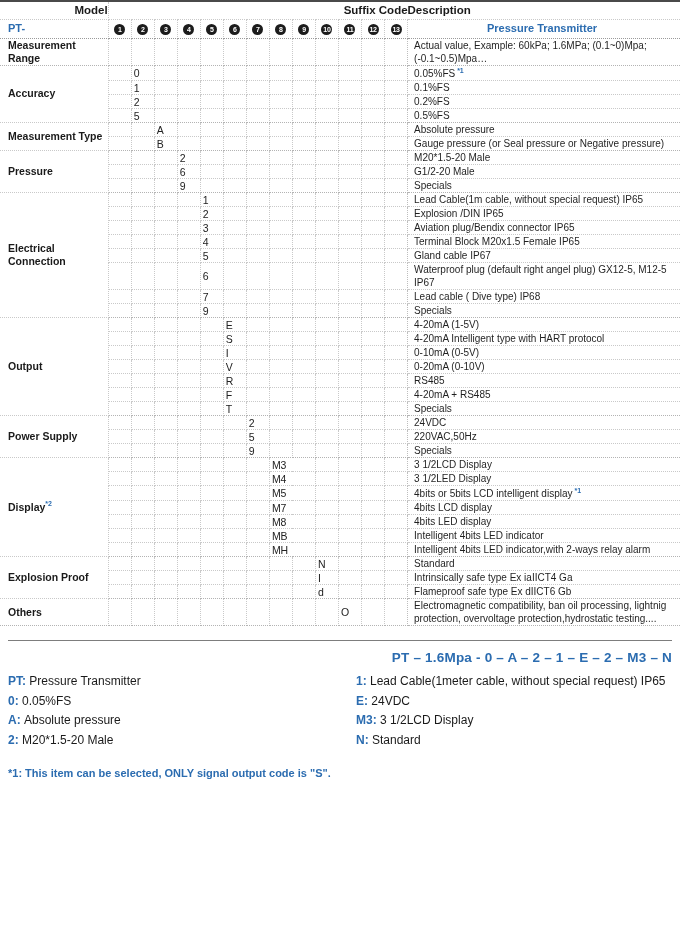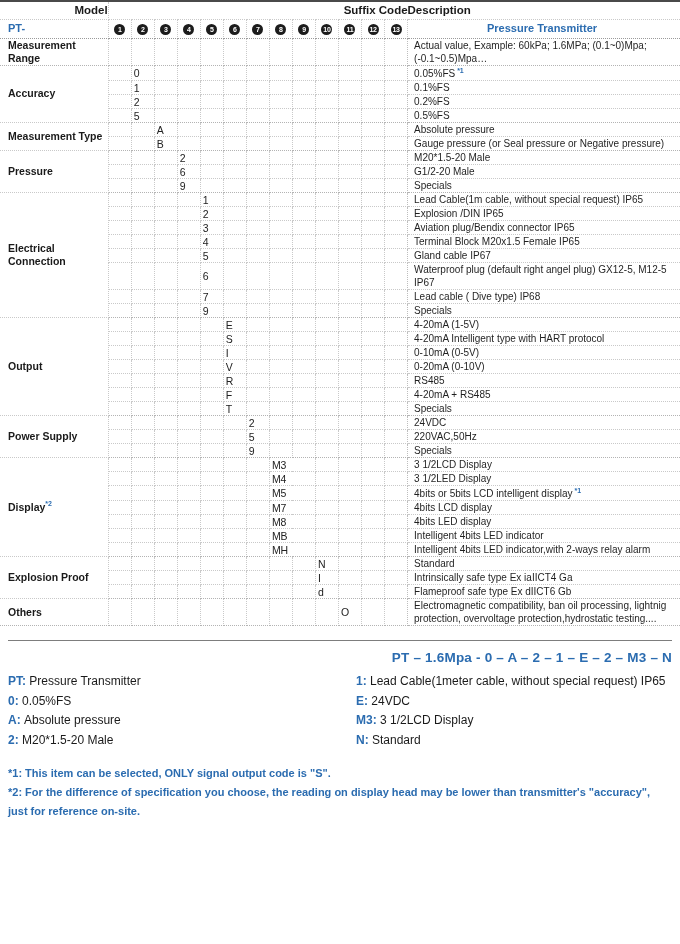--- a/index.html
+++ b/index.html
@@ -835,14 +835,13 @@
         <div class="g-item"><span class="g-key">1: </span><span>Lead Cable(1meter cable, without special request)  IP65</span></div>
         <div class="g-item"><span class="g-key">E: </span><span>24VDC</span></div>
         <div class="g-item"><span class="g-key">M3: </span><span>3 1/2LCD Display</span></div>
         <div class="g-item"><span class="g-key">N: </span><span>Standard</span></div>
       </div>
   </div>
 </div>
 
 <div class="footnotes">
   <div class="fn">*1: This item can be selected, ONLY signal output code is "S".</div>
-  <div class="fn">*2: For the difference of specification you choose, the reading on display head may be lower than transmitter's "accuracy", just for reference on-site.</div>
 </div>
 
 </body></html>

